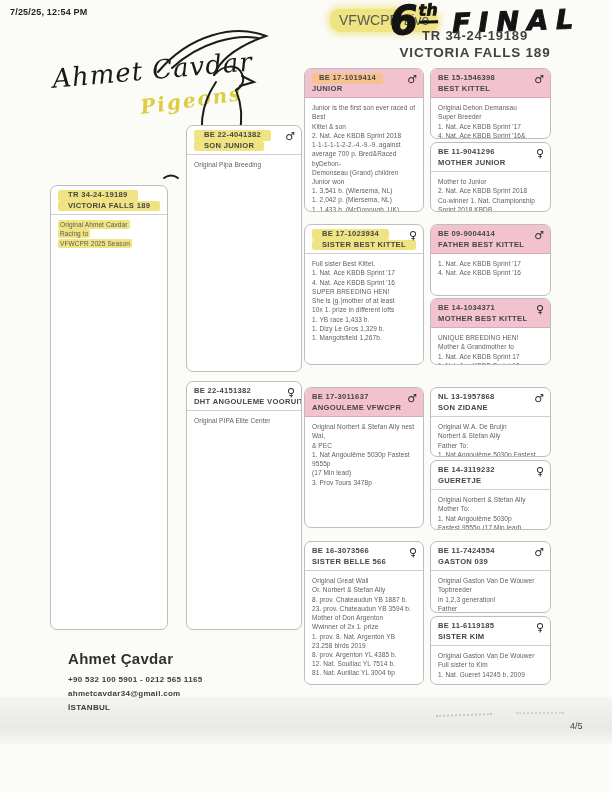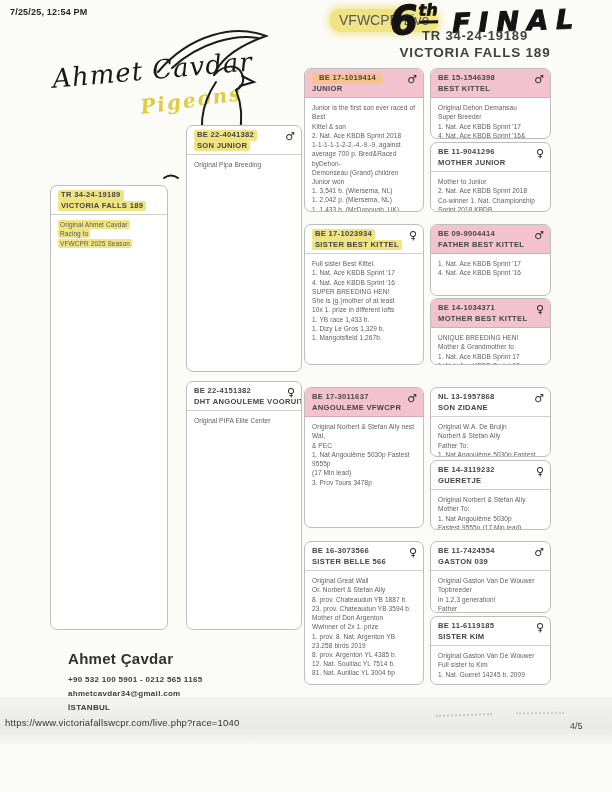--- a/index.html
+++ b/index.html
@@ -41,21 +41,21 @@
         overflow:hidden;box-sizing:border-box}
   .chead{position:relative;padding:4px 7px 3px;border-bottom:1px solid #cfcfcf;min-height:19px}
   .card.pink .chead{background:var(--pink,#f2c3cf);border-bottom-color:#d8a9b7}
   .ring,.cname{font-size:7.6px;font-weight:bold;color:#454545;letter-spacing:.3px;line-height:1.4;
                white-space:nowrap}
   .sex{position:absolute;top:4px;right:6px;font-size:11px;font-weight:bold;color:#2d2d2d;
        font-family:"DejaVu Sans",sans-serif}
   .cbody{padding:5px 7px;font-size:6.5px;line-height:1.42;color:#5c5c5c;white-space:pre-line;
          letter-spacing:.1px}
   .head-hl .ring,.head-hl .cname{background:var(--yellow,#f0e382);width:fit-content;
-                                 padding:0 3px;border-radius:2px}
+                                 padding:0 10px;border-radius:2px}
   .ring-orange .ring{background:var(--orange,#f6c38e);width:fit-content;padding:0 7px;border-radius:2px}
   .body-hl{background:var(--yellow,#f0e382);box-decoration-break:clone;
            -webkit-box-decoration-break:clone;padding:1px 2px;border-radius:2px;white-space:pre-line}
 
   
   .contact-name{left:68px;top:650px;font-size:15px;font-weight:bold;color:#313131;letter-spacing:.3px}
   .c-line{font-size:8px;font-weight:bold;color:#3c3c3c;letter-spacing:.3px}
   .c-phone{left:68px;top:675px}
   .c-mail{left:68px;top:689px}
   .c-city{left:68px;top:703px}
@@ -286,16 +286,15 @@
     <div class="cbody">Original Gaston Van De Wouwer
 Full sister to Kim
 1. Nat. Gueret 14245 b. 2009</div>
   </div>
 
   <div class="abs contact-name">Ahmet Çavdar</div>
   <div class="abs c-line c-phone">+90 532 100 5901 - 0212 565 1165</div>
   <div class="abs c-line c-mail">ahmetcavdar34@gmail.com</div>
   <div class="abs c-line c-city">İSTANBUL</div>
 
-  <div class="abs url">https://www.victoriafallswcpr.com/live.php?race=1040</div>
   <div class="abs pagenum">4/5</div>
 
 </div>
 
 </body></html>

